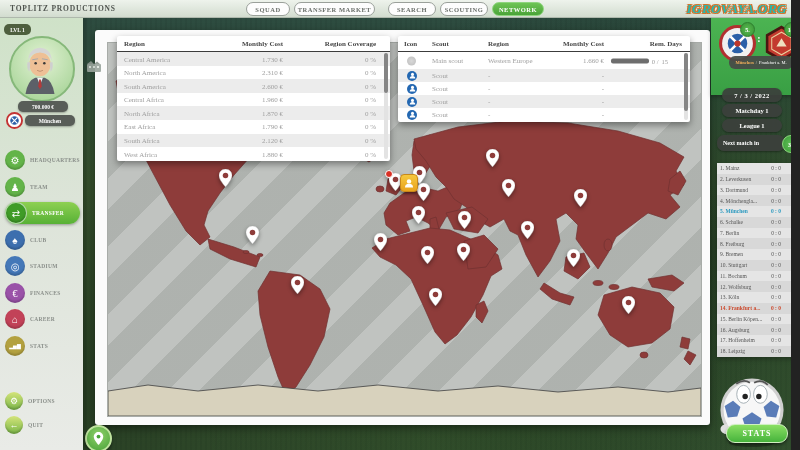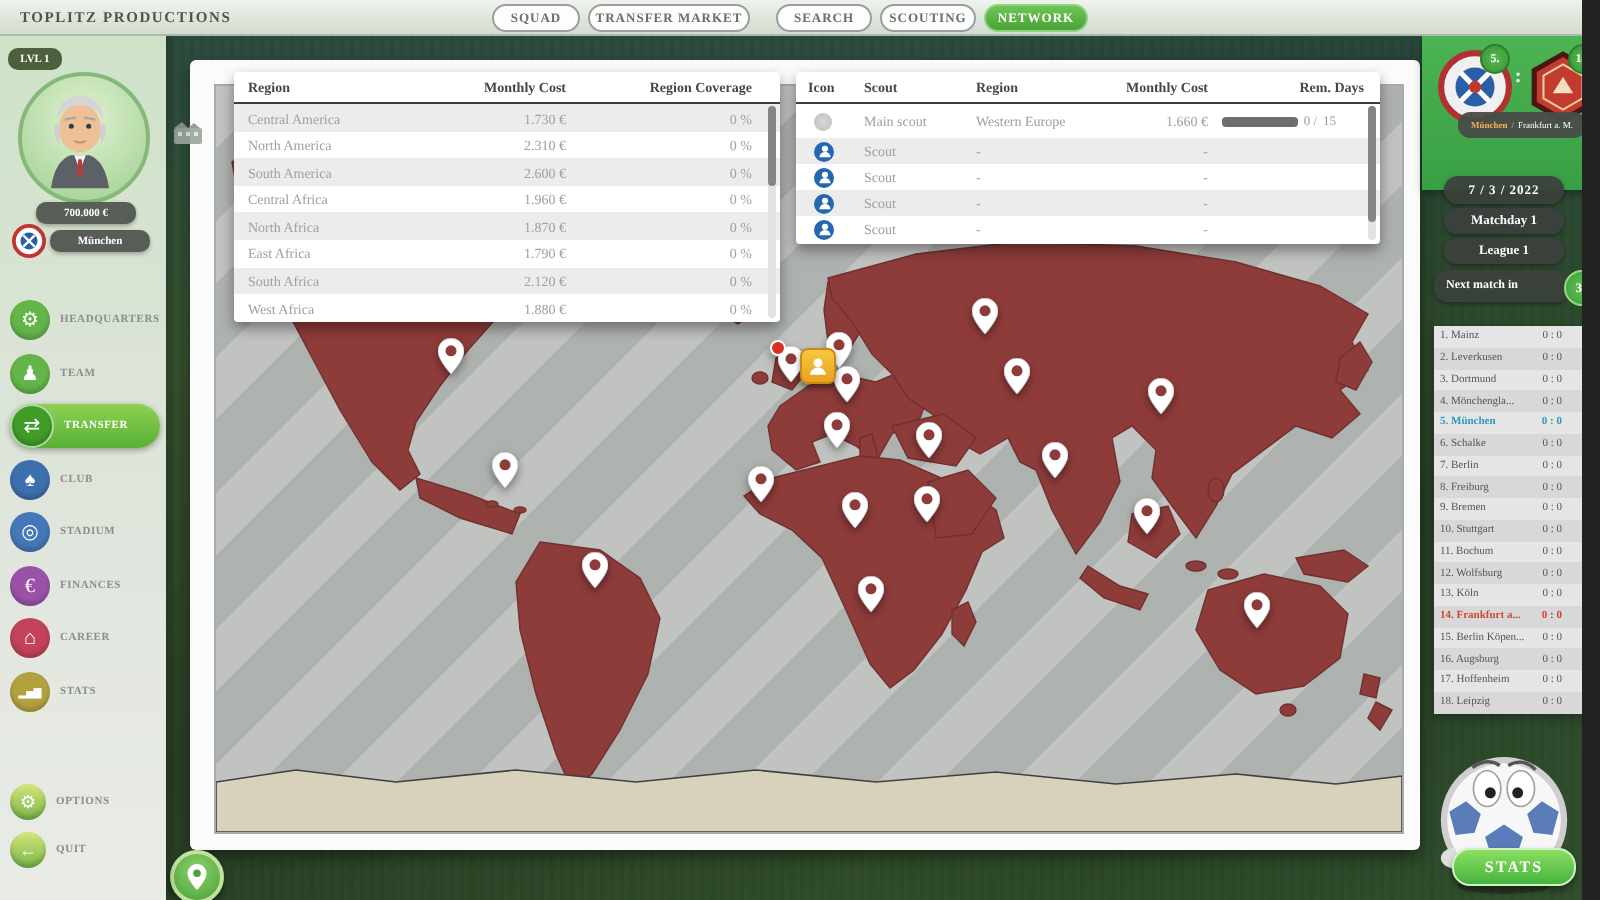--- a/index.html
+++ b/index.html
@@ -135,20 +135,21 @@
 <div id="app">
 
   <div class="topbar">
     <span class="brand">TOPLITZ PRODUCTIONS</span>
     <div class="tab t-squad">SQUAD</div>
     <div class="tab t-tm">TRANSFER MARKET</div>
     <div class="tab t-search">SEARCH</div>
     <div class="tab t-scouting">SCOUTING</div>
     <div class="tab active t-network">NETWORK</div>
   </div>
+  <div class="watermark">IGROVAYA.ORG</div>
 
   <div class="sidebar">
     <div class="lvl">LVL 1</div>
     <div class="avatar">
       <svg width="58" height="58" viewBox="0 0 60 60">
         <path d="M15,58 Q17,44 25,41 L35,41 Q43,44 45,58 Z" fill="#5c6068"></path>
         <path d="M27,41 L33,41 L30,49 Z" fill="#f5f5f5"></path>
         <path d="M29.2,43 h1.6 l1,7 -1.8,3 -1.8,-3 z" fill="#b53a3a"></path>
         <ellipse cx="30" cy="27" rx="11" ry="12.5" fill="#eec096"></ellipse>
         <path d="M18,26 Q17,11 30,10 Q43,11 42,26 Q42,16 30,15 Q18,16 18,26 Z" fill="#d5d5d5"></path>

